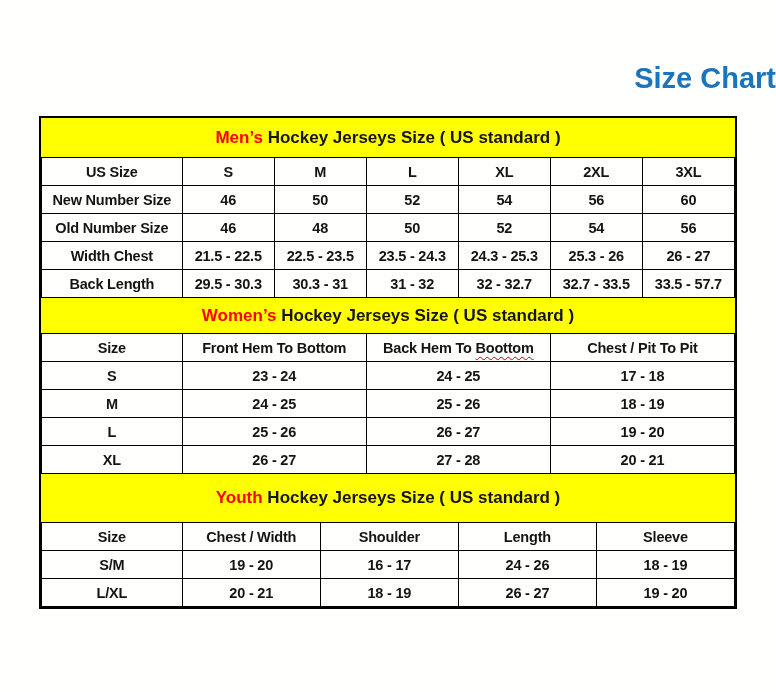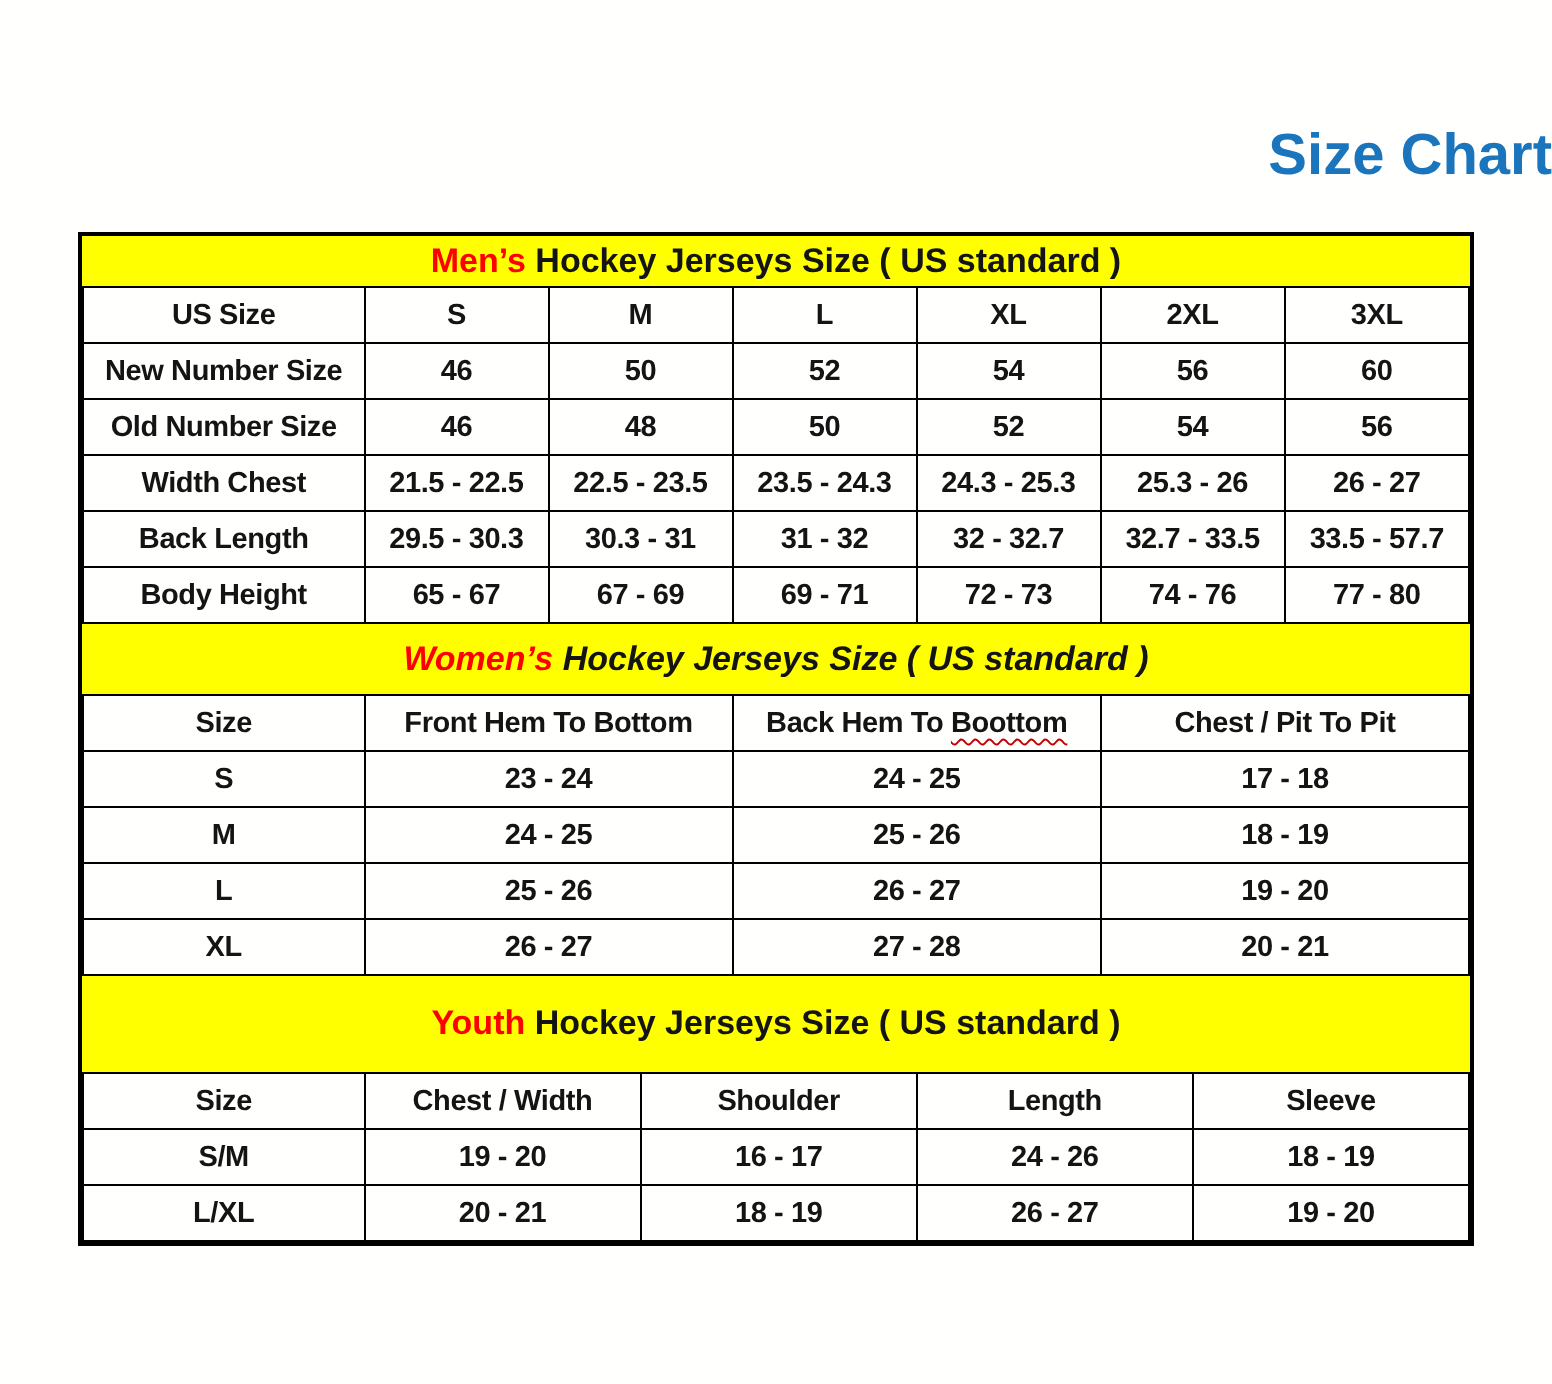--- a/index.html
+++ b/index.html
@@ -30,22 +30,22 @@
     border:2px solid var(--border-color);
   }
   .section-heading{
     display:flex;align-items:center;justify-content:center;
     background:var(--header-bg);
     font-weight:bold;
     font-size:17px;
     color:var(--text-color);
     white-space:pre-wrap;
   }
-  .heading-mens{height:25px;}
-  .heading-womens{height:35px;font-style:italic;}
+  .heading-mens{height:39px;}
+  .heading-womens{height:35px;}
   .heading-youth{height:48px;}
   .heading-highlight{color:var(--accent-red);}
   table{
     width:100%;
     border-collapse:collapse;
     table-layout:fixed;
   }
   th,td{
     border:1.5px solid var(--border-color);
     height:27px;
@@ -125,29 +125,20 @@
           </tr>
           <tr>
             <td>Back Length</td>
             <td>29.5 - 30.3</td>
             <td>30.3 - 31</td>
             <td>31 - 32</td>
             <td>32 - 32.7</td>
             <td>32.7 - 33.5</td>
             <td>33.5 - 57.7</td>
           </tr>
-          <tr>
-            <td>Body Height</td>
-            <td>65 - 67</td>
-            <td>67 - 69</td>
-            <td>69 - 71</td>
-            <td>72 - 73</td>
-            <td>74 - 76</td>
-            <td>77 - 80</td>
-          </tr>
         </tbody>
       </table>
       <div class="section-heading heading-womens"><span class="heading-highlight">Women’s</span><span> Hockey Jerseys Size ( US standard )</span></div>
       <table>
         <colgroup>
           <col style="width: 20.3%;">
           <col style="width: 26.57%;">
           <col style="width: 26.57%;">
           <col style="width: 26.56%;">
         </colgroup>

